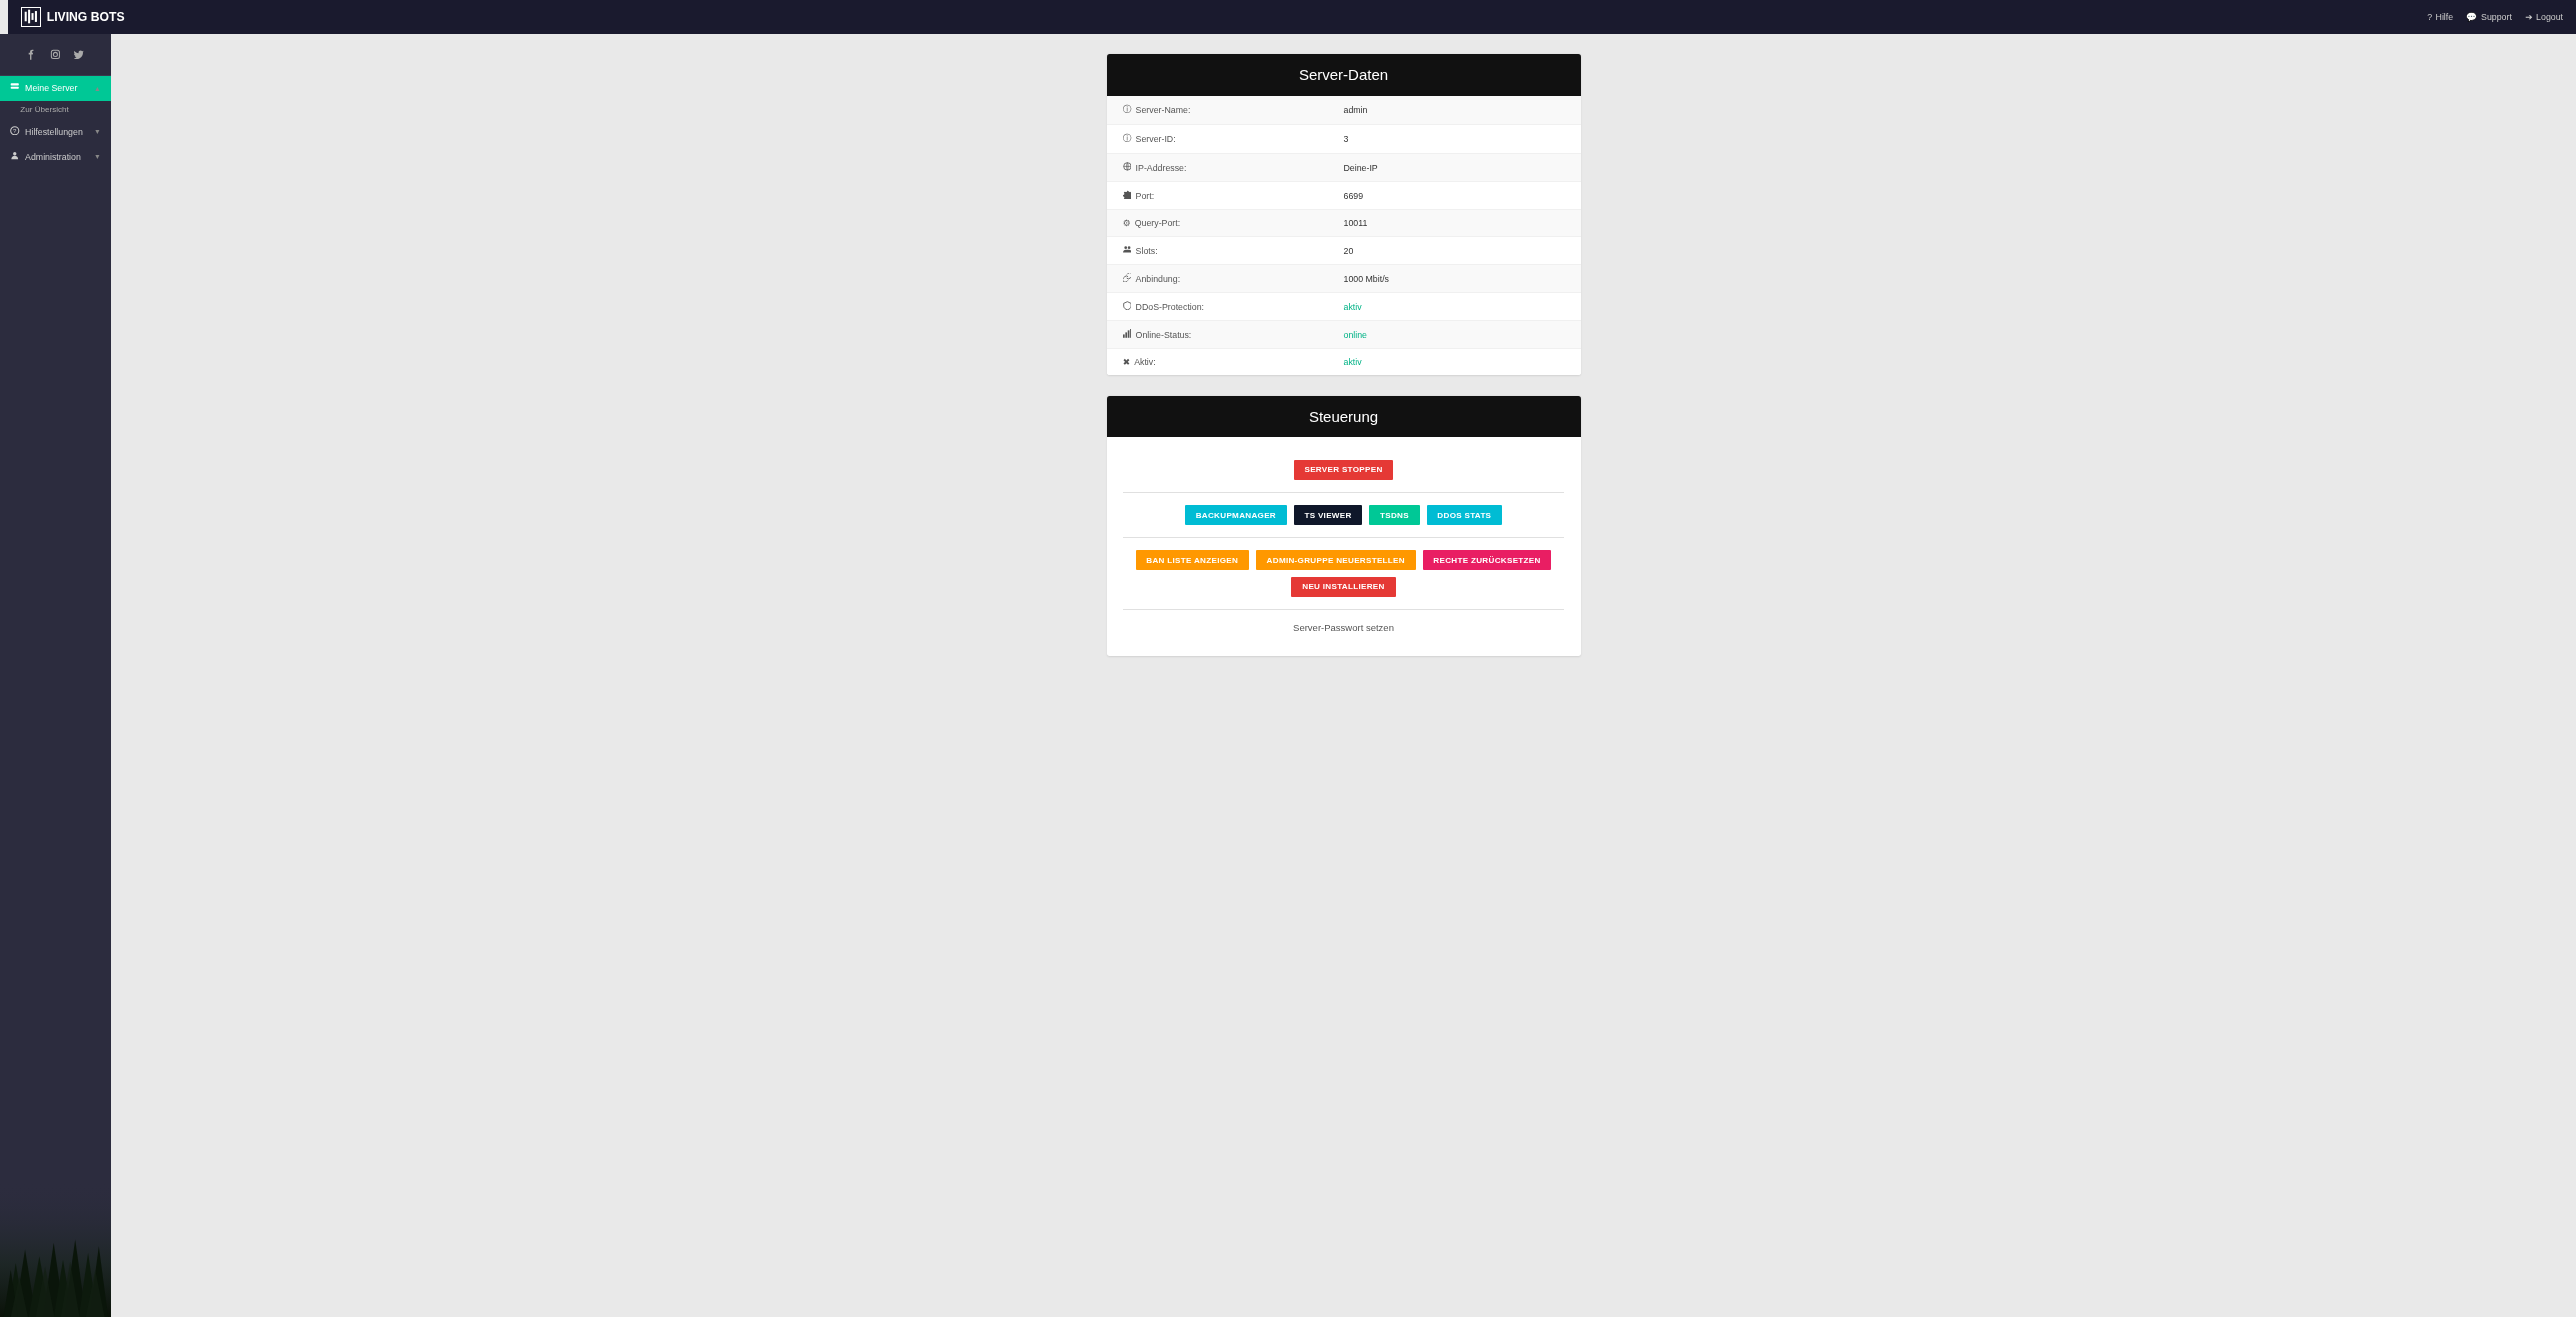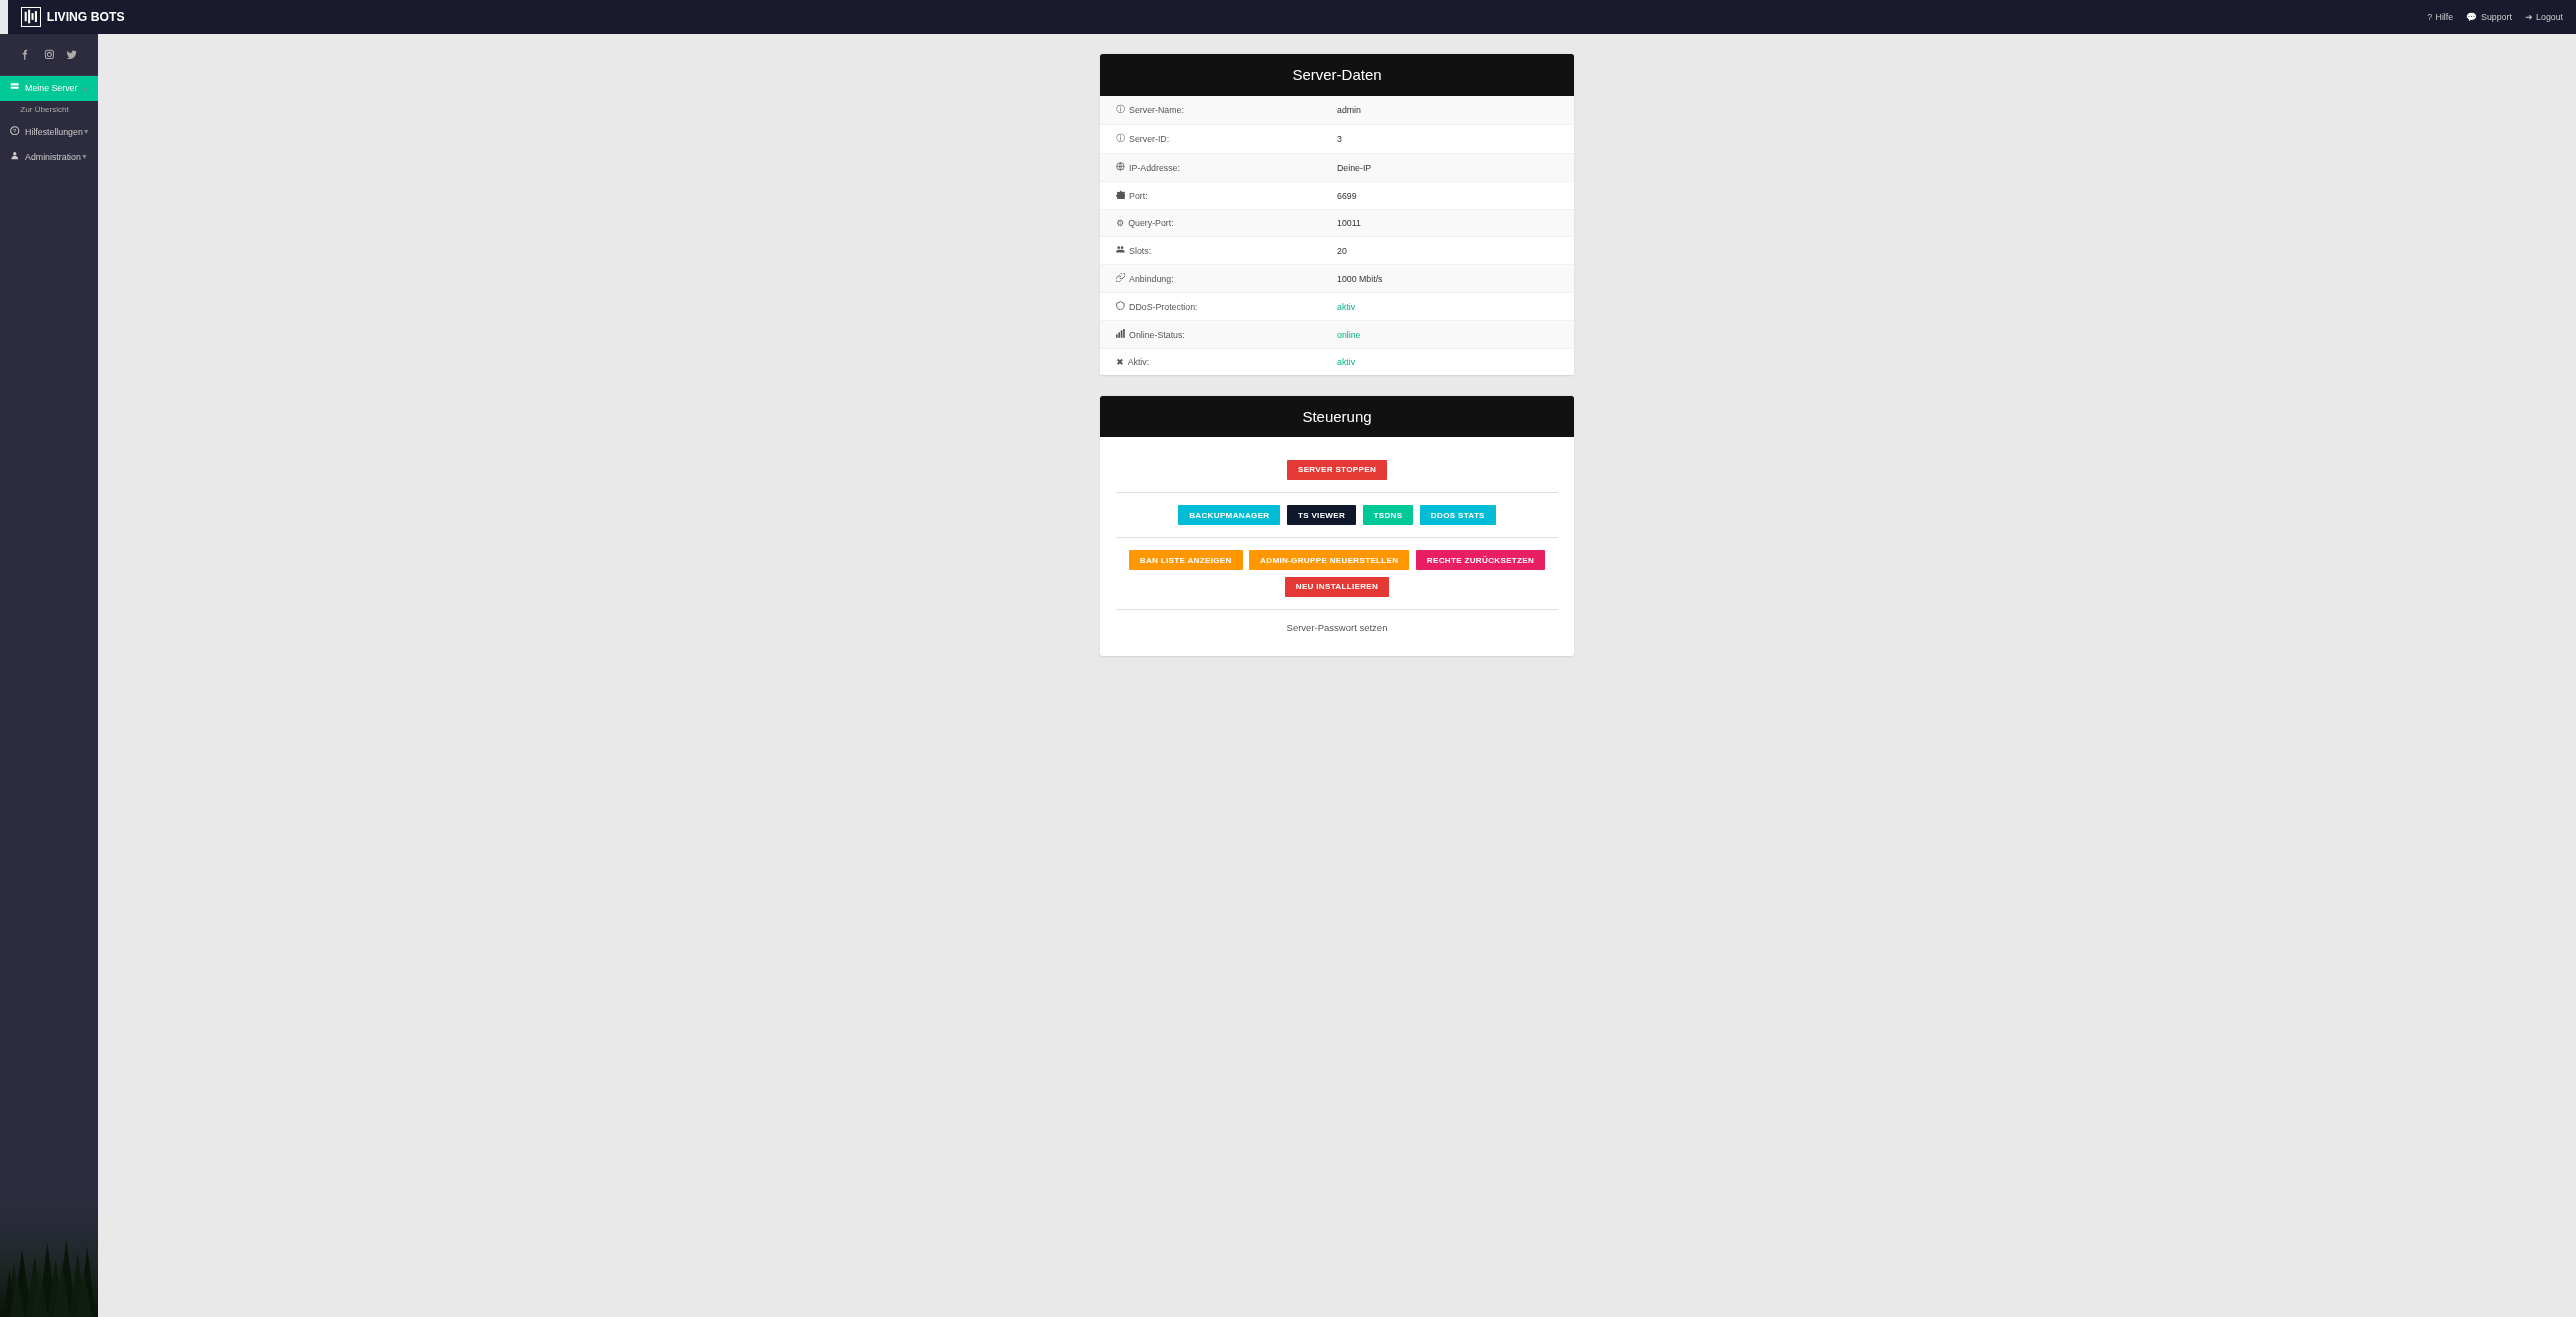--- a/index.html
+++ b/index.html
@@ -52,21 +52,21 @@
 
     
     .layout {
       display: flex;
       margin-top: 34px;
       min-height: calc(100vh - 34px);
     }
 
     
     .sidebar {
-      width: 98px;
+      width: 111px;
       background: #2c2c3e;
       color: #ccc;
       flex-shrink: 0;
       position: relative;
       min-height: calc(100vh - 34px);
       overflow: hidden;
     }
     .sidebar-social {
       display: flex;
       justify-content: center;

